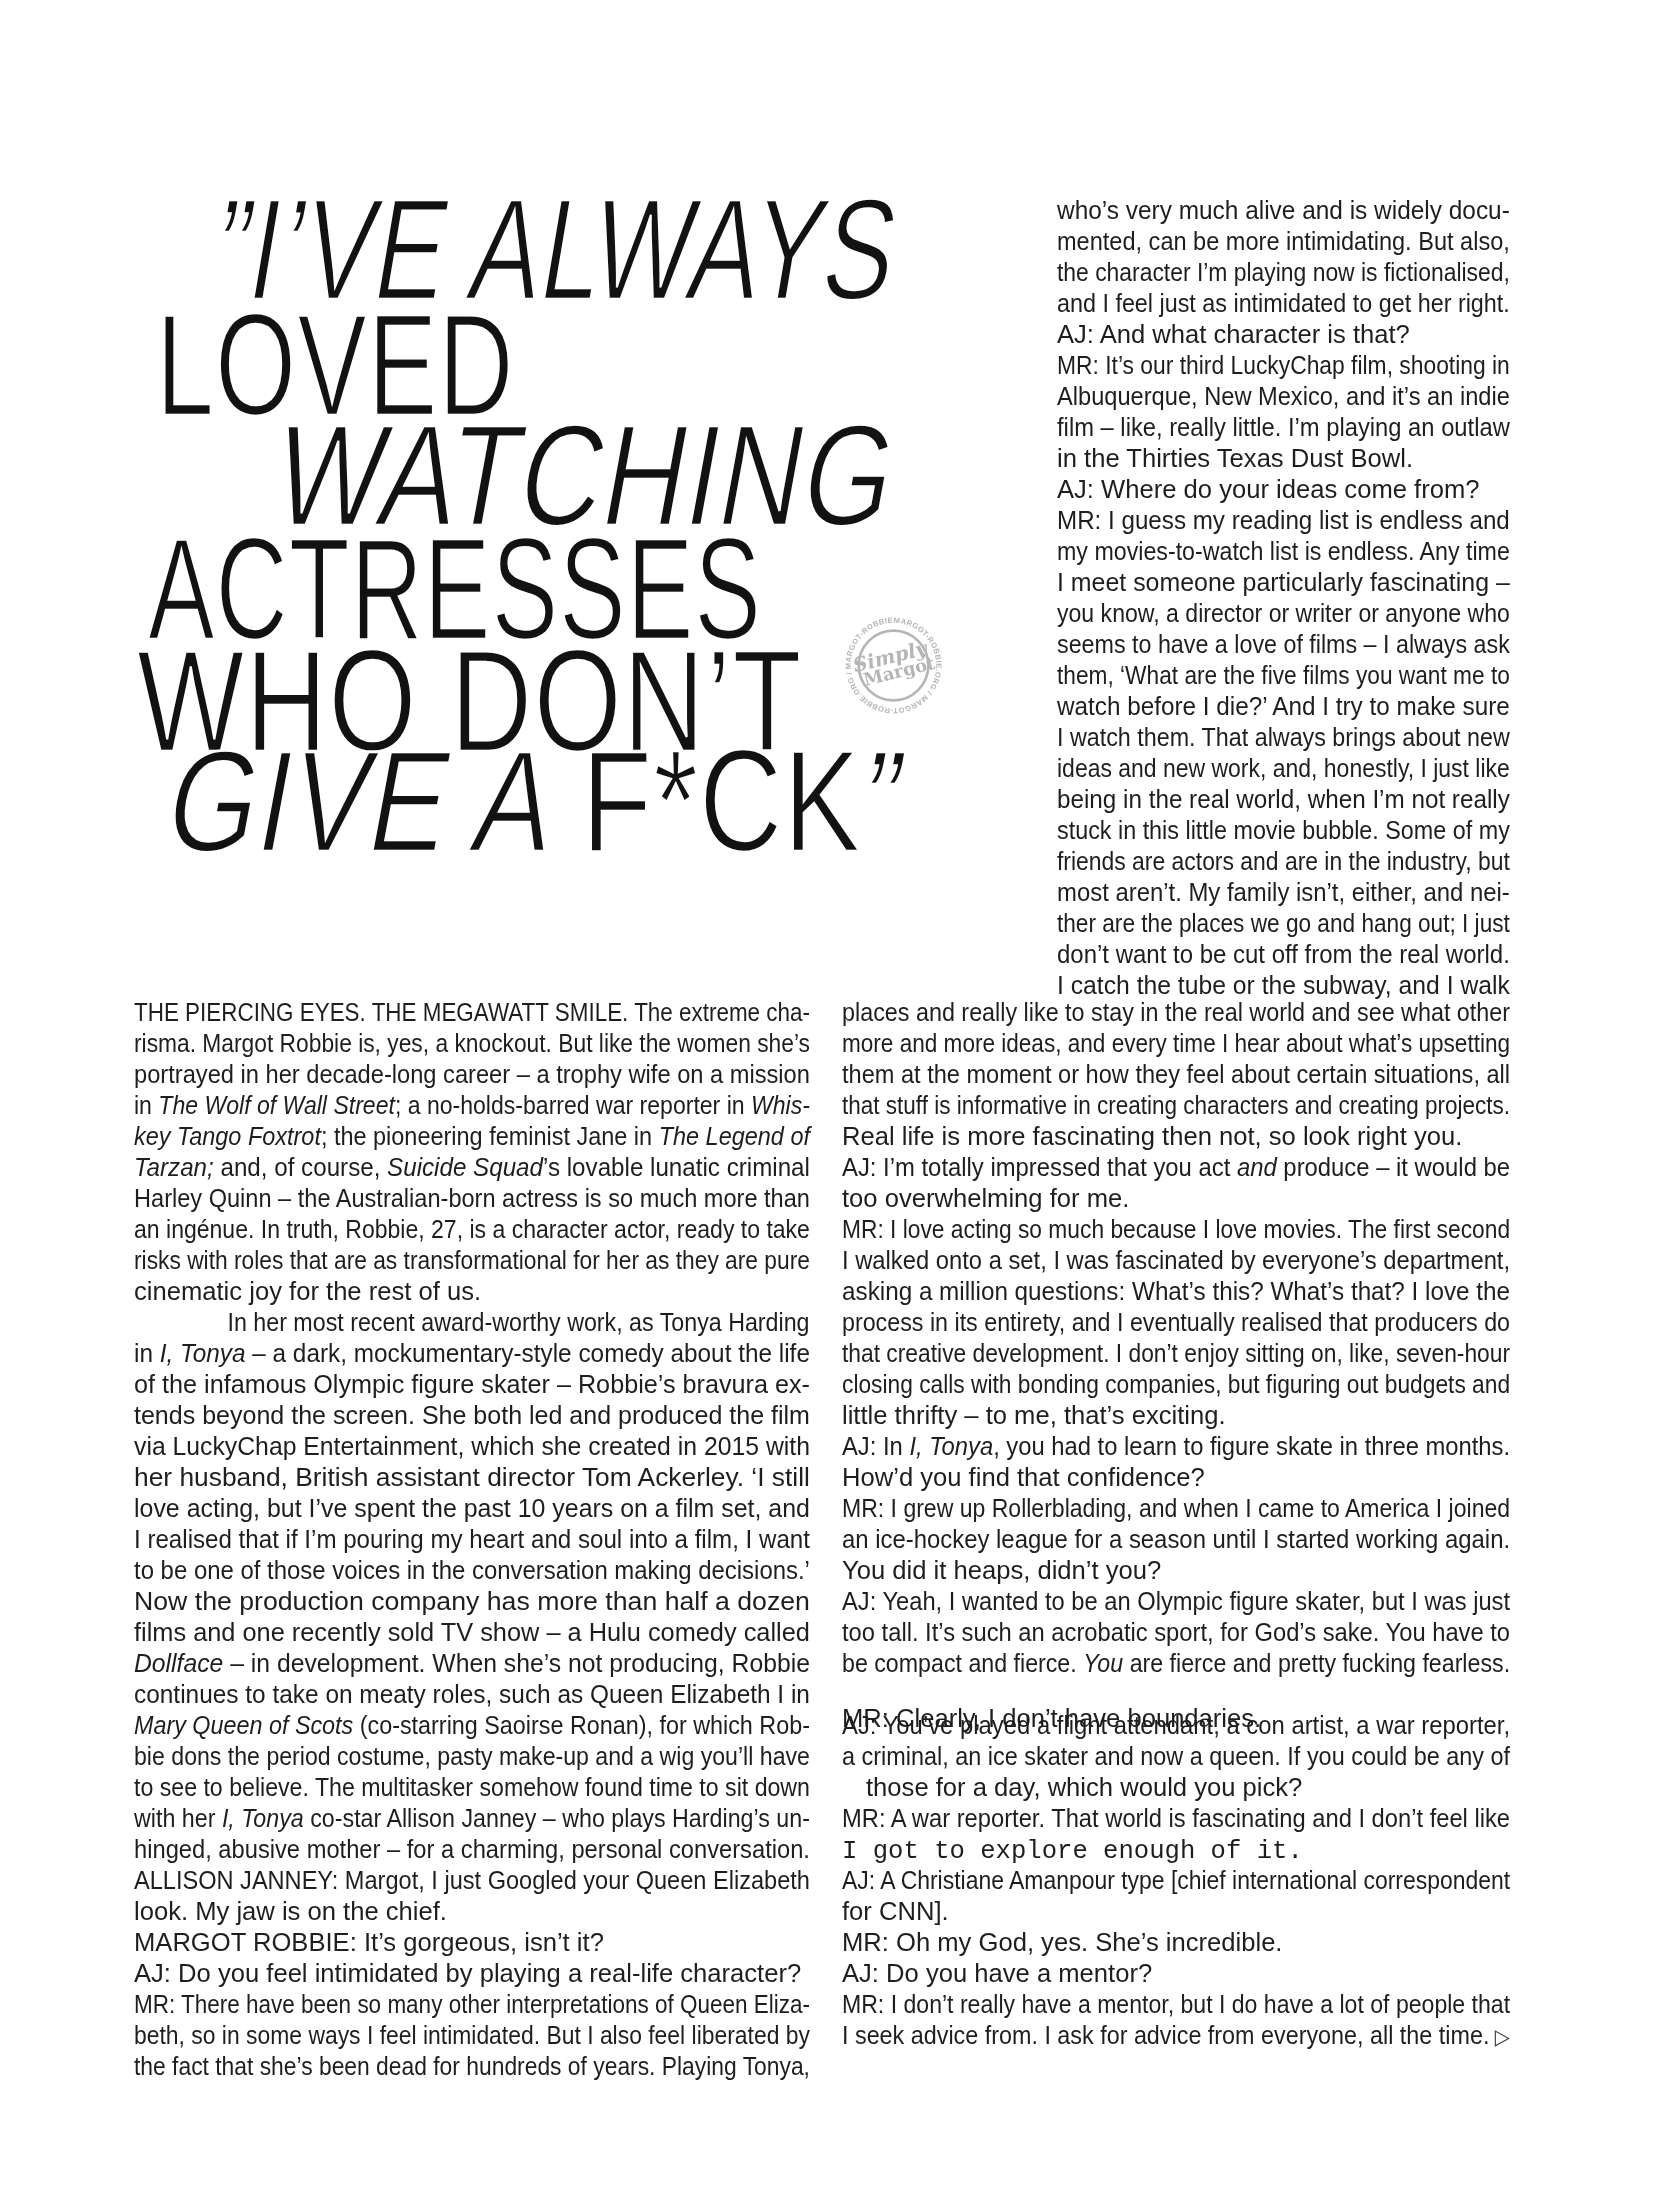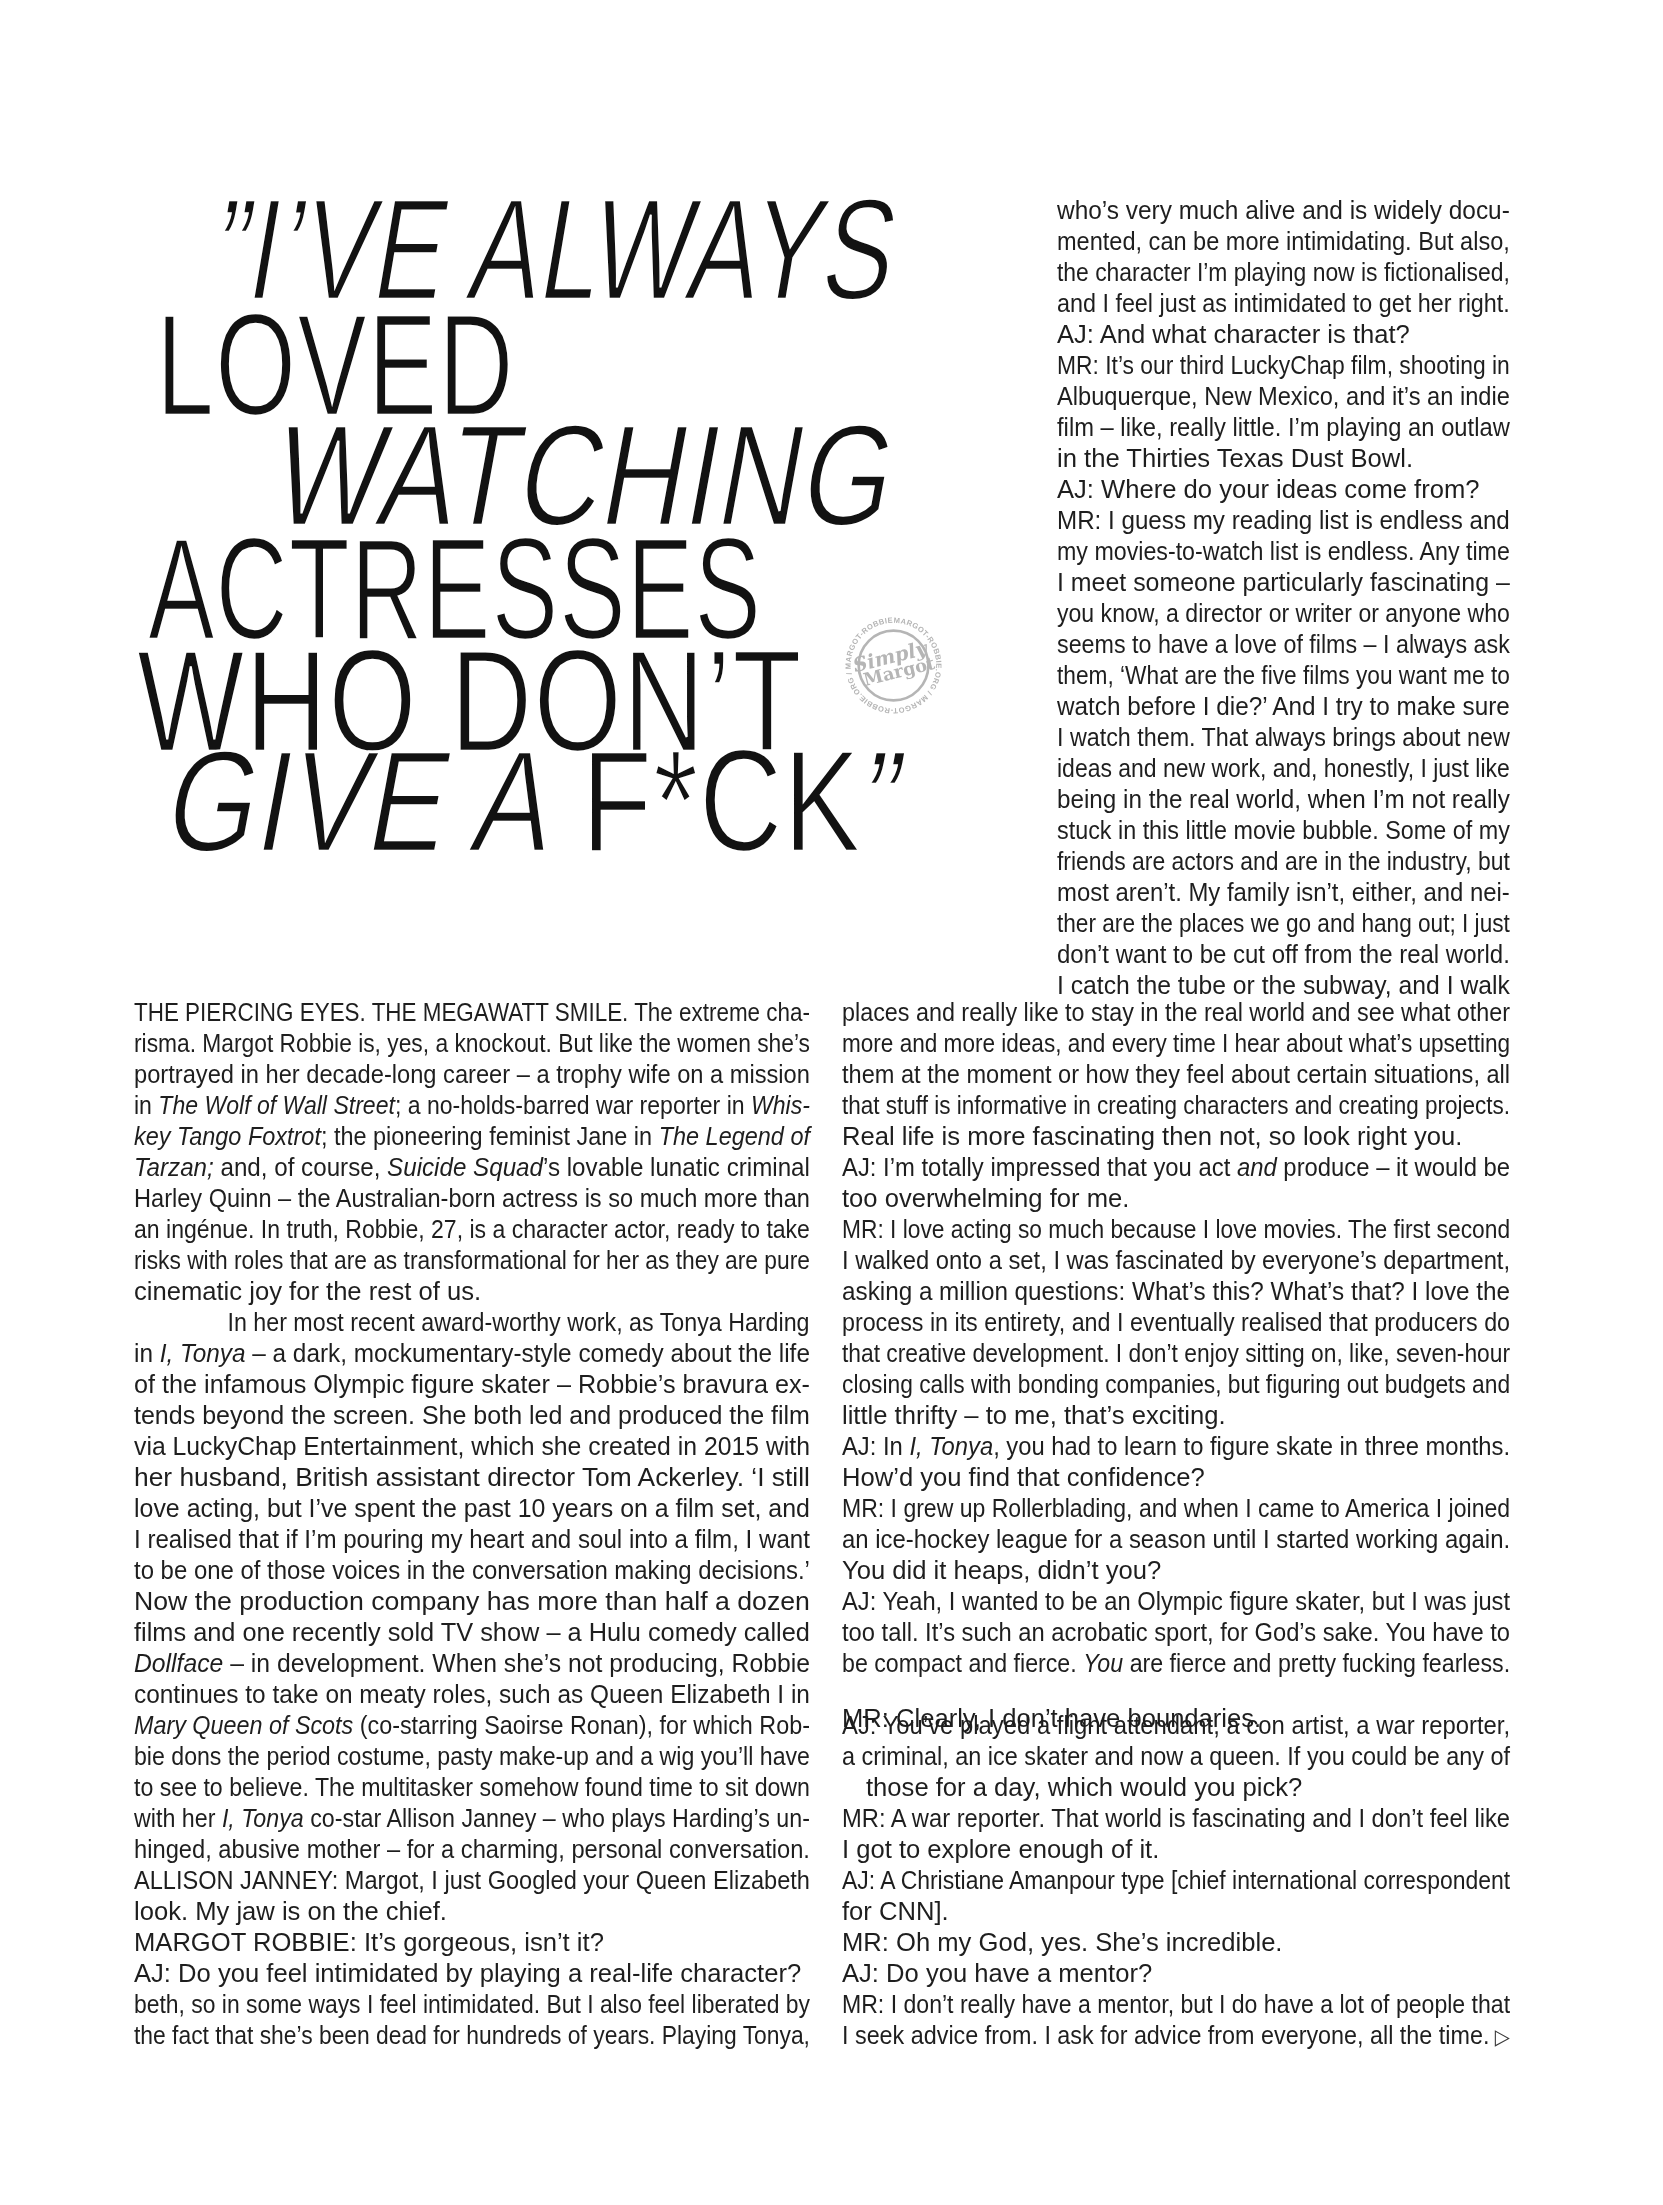--- a/index.html
+++ b/index.html
@@ -94,20 +94,21 @@
       <div class="bline"><span class="fit" style="transform: scaleX(0.954035);"><span>continues to take on meaty roles, such as Queen Elizabeth I in</span></span></div>
       <div class="bline"><span class="fit" style="transform: scaleX(0.912059);"><span class="it">Mary Queen of Scots</span><span> (co-starring Saoirse Ronan), for which Rob-</span></span></div>
       <div class="bline"><span class="fit" style="transform: scaleX(0.903236);"><span>bie dons the period costume, pasty make-up and a wig you’ll have</span></span></div>
       <div class="bline"><span class="fit" style="transform: scaleX(0.90388);"><span>to see to believe. The multitasker somehow found time to sit down</span></span></div>
       <div class="bline"><span class="fit" style="transform: scaleX(0.908452);"><span>with her </span><span class="it">I, Tonya</span><span> co-star Allison Janney – who plays Harding’s un-</span></span></div>
       <div class="bline"><span class="fit" style="transform: scaleX(0.926142);"><span>hinged, abusive mother – for a charming, personal conversation.</span></span></div>
       <div class="bline"><span class="fit" style="transform: scaleX(0.920812);"><span>ALLISON JANNEY: Margot, I just Googled your Queen Elizabeth</span></span></div>
       <div class="bline"><span class="fit" style="transform: scaleX(1);"><span>look. My jaw is on the chief.</span></span></div>
       <div class="bline"><span class="fit" style="transform: scaleX(1);"><span>MARGOT ROBBIE: It’s gorgeous, isn’t it?</span></span></div>
       <div class="bline"><span class="fit" style="transform: scaleX(1);"><span>AJ: Do you feel intimidated by playing a real-life character?</span></span></div>
+      <div class="bline"><span class="fit" style="transform: scaleX(0.878781);"><span>MR: There have been so many other interpretations of Queen Eliza-</span></span></div>
       <div class="bline"><span class="fit" style="transform: scaleX(0.894789);"><span>beth, so in some ways I feel intimidated. But I also feel liberated by</span></span></div>
       <div class="bline"><span class="fit" style="transform: scaleX(0.892427);"><span>the fact that she’s been dead for hundreds of years. Playing Tonya,</span></span></div>
     </div>
 
   <div class="col" style="left: 1057px; top: 195px; width: 452px;">
       <div class="bline"><span class="fit" style="transform: scaleX(0.953986);"><span>who’s very much alive and is widely docu-</span></span></div>
       <div class="bline"><span class="fit" style="transform: scaleX(0.919904);"><span>mented, can be more intimidating. But also,</span></span></div>
       <div class="bline"><span class="fit" style="transform: scaleX(0.894126);"><span>the character I’m playing now is fictionalised,</span></span></div>
       <div class="bline"><span class="fit" style="transform: scaleX(0.911963);"><span>and I feel just as intimidated to get her right.</span></span></div>
       <div class="bline"><span class="fit" style="transform: scaleX(1);"><span>AJ: And what character is that?</span></span></div>
@@ -155,21 +156,21 @@
       <div class="bline"><span class="fit" style="transform: scaleX(0.93353);"><span>an ice-hockey league for a season until I started working again.</span></span></div>
       <div class="bline"><span class="fit" style="transform: scaleX(1);"><span>You did it heaps, didn’t you?</span></span></div>
       <div class="bline"><span class="fit" style="transform: scaleX(0.926204);"><span>AJ: Yeah, I wanted to be an Olympic figure skater, but I was just</span></span></div>
       <div class="bline"><span class="fit" style="transform: scaleX(0.927378);"><span>too tall. It’s such an acrobatic sport, for God’s sake. You have to</span></span></div>
       <div class="bline"><span class="fit" style="transform: scaleX(0.906526);"><span>be compact and fierce. </span><span class="it">You</span><span> are fierce and pretty fucking fearless.</span></span></div>
       <div class="bline"><span class="fit" style="transform: scaleX(1); margin-top: 24px;"><span>MR: Clearly, I don’t have boundaries.</span></span></div>
       <div class="bline"><span class="fit" style="transform: scaleX(0.931661);"><span>AJ: You’ve played a flight attendant, a con artist, a war reporter,</span></span></div>
       <div class="bline"><span class="fit" style="transform: scaleX(0.915326);"><span>a criminal, an ice skater and now a queen. If you could be any of</span></span></div>
       <div class="bline"><span class="fit" style="transform: scaleX(1); margin-left: 24px;"><span>those for a day, which would you pick?</span></span></div>
       <div class="bline"><span class="fit" style="transform: scaleX(0.926863);"><span>MR: A war reporter. That world is fascinating and I don’t feel like</span></span></div>
-      <div class="bline"><span class="fit" style="transform: scaleX(1);"><span>I got to explore enough of it.</span></span></div>
+      <div class="bline"><span class="fit" style="transform: scaleX(1); font-family: Liberation Mono, monospace;"><span>I got to explore enough of it.</span></span></div>
       <div class="bline"><span class="fit" style="transform: scaleX(0.896114);"><span>AJ: A Christiane Amanpour type [chief international correspondent</span></span></div>
       <div class="bline"><span class="fit" style="transform: scaleX(1);"><span>for CNN].</span></span></div>
       <div class="bline"><span class="fit" style="transform: scaleX(1);"><span>MR: Oh my God, yes. She’s incredible.</span></span></div>
       <div class="bline"><span class="fit" style="transform: scaleX(1);"><span>AJ: Do you have a mentor?</span></span></div>
       <div class="bline"><span class="fit" style="transform: scaleX(0.901271);"><span>MR: I don’t really have a mentor, but I do have a lot of people that</span></span></div>
       <div class="bline"><span class="fit" style="transform: scaleX(0.912059);"><span>I seek advice from. I ask for advice from everyone, all the time.</span><span class="tri"> ▷</span></span></div>
     </div>
 
 </div>
 

